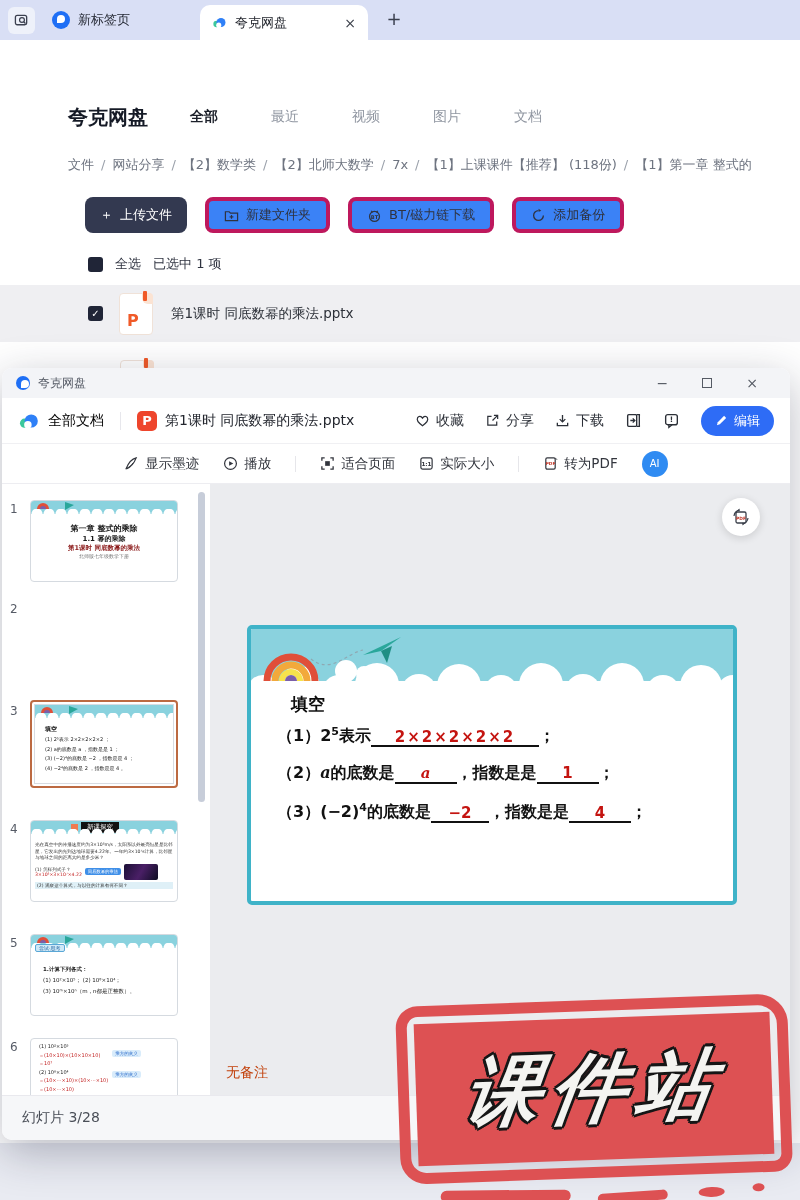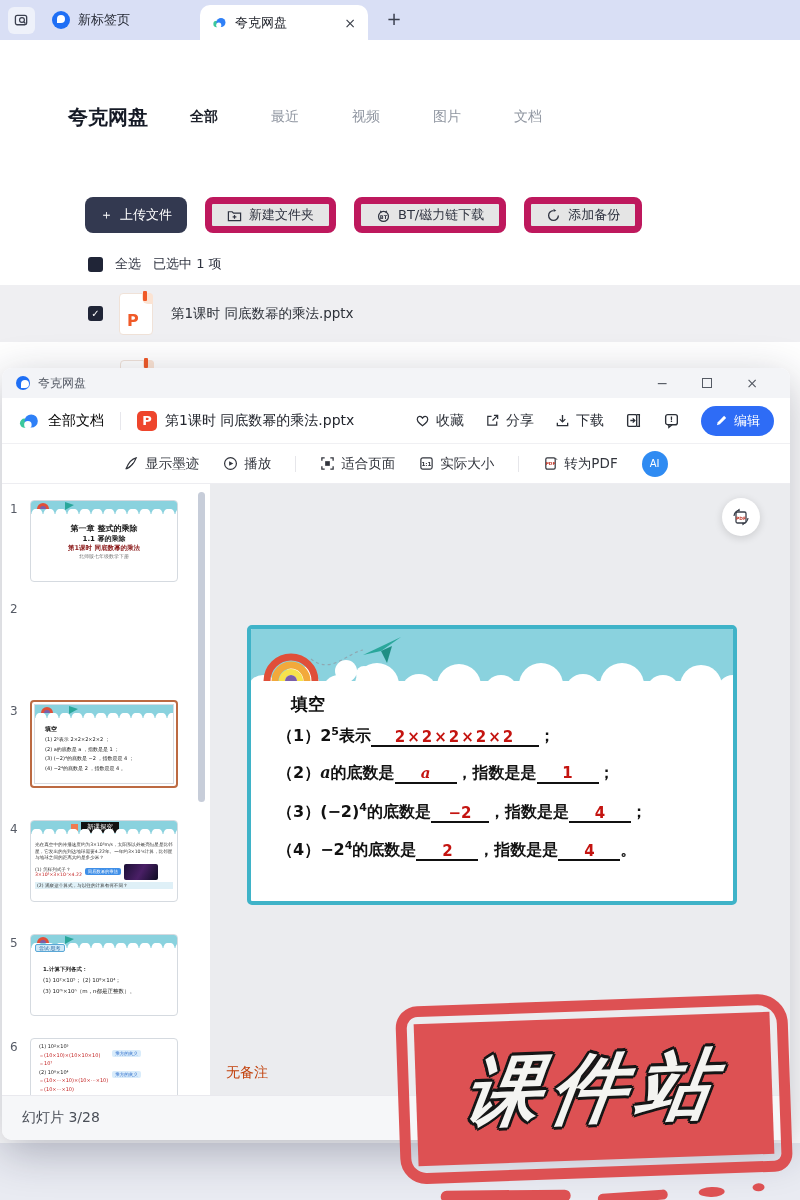--- a/index.html
+++ b/index.html
@@ -21,21 +21,21 @@
   .searchbar { position:absolute; left:226px; top:47px; width:566px; height:29px; background:#f1f2f5; border-radius:15px; display:flex; align-items:center; padding-left:12px; }
 
   
   .page { position:absolute; left:0; top:82px; width:800px; height:1061px; background:#fff; }
   .page-title { position:absolute; left:68px; top:22px; font-size:20px; font-weight:bold; color:#151a26; }
   .ftabs { position:absolute; left:190px; top:26px; display:flex; gap:53px; font-size:14px; color:#9096a1; }
   .ftab.active { color:#1c202a; font-weight:bold; }
   .crumbs { position:absolute; left:68px; top:74px; width:732px; font-size:13px; color:#6e7480; white-space:nowrap; overflow:hidden; }
   .crumb-sep { margin:0 7px; color:#9aa0aa; }
   .btnrow { position:absolute; left:85px; top:115px; display:flex; gap:18px; }
-  .btn { height:36px; display:flex; align-items:center; gap:7px; padding:0 15px; border-radius:8px; font-size:13px; background:#e5e5e5; border:7px solid #be185d; color:#2f3340; }
+  .btn { height:36px; display:flex; align-items:center; gap:7px; padding:0 15px; border-radius:8px; font-size:13px; background:#3b82f6; border:4px solid #be185d; color:#2f3340; }
   .btn.primary { background:#333950; border:none; color:#fff; }
   .selrow { position:absolute; left:88px; top:173px; display:flex; align-items:center; gap:12px; font-size:13px; color:#2f3340; }
   .cb { width:15px; height:15px; border-radius:3px; background:#202537; }
   .cb.checked { display:flex; align-items:center; justify-content:center; color:#fff; font-size:10px; }
   .filerow { position:absolute; left:0; width:800px; height:57px; background:#efeff2; display:flex; align-items:center; }
   .ppt-card { position:relative; width:34px; height:42px; background:#fff; border:1px solid #f0e2d8; border-radius:4px; }
   .ppt-card::before { content:""; position:absolute; right:-1px; top:-1px; width:11px; height:11px; background:#fbe3d3; border-radius:0 4px 0 6px; }
   .ppt-card::after { content:""; position:absolute; right:5px; top:-3px; width:4px; height:10px; background:#f05a28; border-radius:1px; }
   .ppt-p { position:absolute; left:7px; bottom:4px; font-size:16px; font-weight:bold; color:#f05a28; }
   .fname { font-size:13.5px; color:#2c3038; }
@@ -150,20 +150,23 @@
   </div>
 
   <div class="page">
     <div class="page-title">夸克网盘</div>
     <div class="ftabs">
       <span class="ftab active">全部</span>
       <span class="ftab">最近</span>
       <span class="ftab">视频</span>
       <span class="ftab">图片</span>
       <span class="ftab">文档</span>
+    </div>
+    <div class="crumbs">
+      <span>文件</span><span class="crumb-sep">/</span><span>网站分享</span><span class="crumb-sep">/</span><span>【2】数学类</span><span class="crumb-sep">/</span><span>【2】北师大数学</span><span class="crumb-sep">/</span><span>7x</span><span class="crumb-sep">/</span><span>【1】上课课件【推荐】 (118份)</span><span class="crumb-sep">/</span><span>【1】第一章 整式的</span>
     </div>
     <div class="btnrow">
       <div class="btn primary">
         <span>＋</span>
           <span>上传文件</span>
       </div>
       <div class="btn">
         <svg class="gicon" viewBox="0 0 16 16">
             <path d="M1.5 4 h4 l1.5 1.5 h7.5 v8 h-13 Z" fill="none" stroke="#2f3340" stroke-width="1.3"></path>
             <line x1="8" y1="7.5" x2="8" y2="11.5" stroke="#2f3340" stroke-width="1.3"></line>
@@ -446,23 +449,20 @@
 
         <div class="srow" style="top:96px">
           <span>（1）</span><span>2</span><sup>5</sup><span>表示</span><span class="blank" style="min-width:168px"><i class="ans sp">2×2×2×2×2</i></span><span>；</span>
         </div>
         <div class="srow" style="top:134px">
           <span>（2）</span><span class="ital">a</span><span>的底数是</span><span class="blank" style="min-width:62px"><i class="ans ital">a</i></span><span>，指数是是</span><span class="blank" style="min-width:62px"><i class="ans">1</i></span><span>；</span>
         </div>
         <div class="srow" style="top:172px">
           <span>（3）</span><span>(−2)</span><sup>4</sup><span>的底数是</span><span class="blank" style="min-width:58px"><i class="ans">−2</i></span><span>，指数是是</span><span class="blank" style="min-width:62px"><i class="ans">4</i></span><span>；</span>
         </div>
-        <div class="srow" style="top:210px">
-          <span>（4）</span><span>−2</span><sup>4</sup><span>的底数是</span><span class="blank" style="min-width:62px"><i class="ans">2</i></span><span>，指数是是</span><span class="blank" style="min-width:62px"><i class="ans">4</i></span><span>。</span>
-        </div>
       </div>
 
       <div class="notes-ph">无备注</div>
     </div>
 
     <div class="mstatus">
       <span class="mstatus-left">幻灯片 3/28</span>
       <div class="zoomctrl">
         <svg class="gicon" viewBox="0 0 16 16">
             <rect x="2.5" y="3" width="11" height="7.5" rx="1" fill="none" stroke="#696e78" stroke-width="1.2"></rect>

